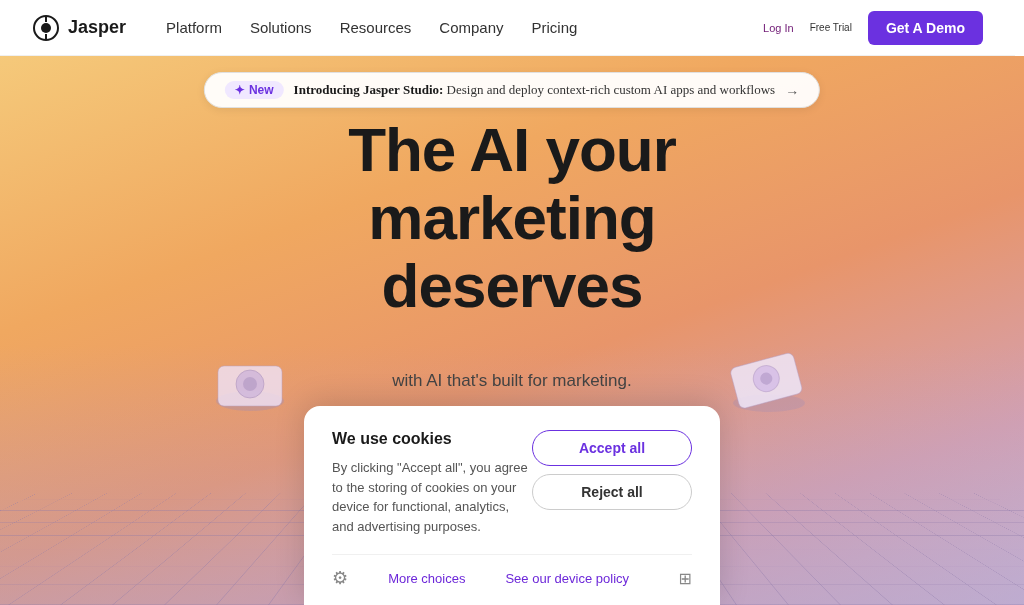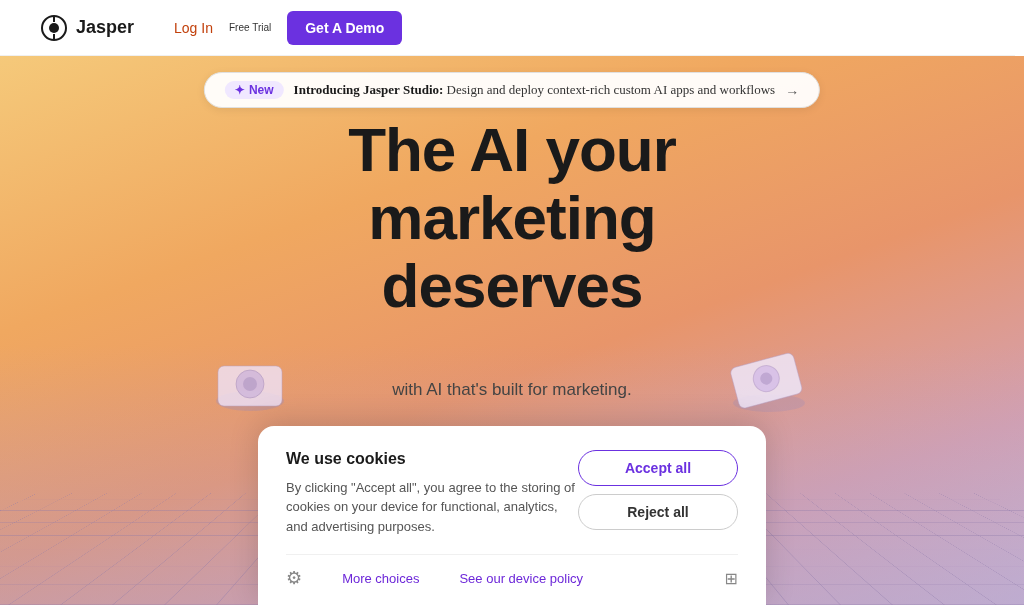--- a/index.html
+++ b/index.html
@@ -6,21 +6,21 @@
     body { width: 1024px; height: 605px; overflow: hidden; font-family: -apple-system, BlinkMacSystemFont, 'Segoe UI', sans-serif; position: relative; }
 
     
     .navbar {
       position: absolute;
       top: 0; left: 0; right: 9px;
       height: 56px;
       background: #fff;
       display: flex;
       align-items: center;
-      padding: 0 40px;
+      padding: 0 32px;
       z-index: 100;
       border-bottom: 1px solid #f0f0f0;
     }
     .logo {
       display: flex;
       align-items: center;
       gap: 8px;
       font-size: 18px;
       font-weight: 700;
       color: #1a1a1a;
@@ -40,22 +40,22 @@
       color: #333;
       text-decoration: none;
       font-weight: 400;
     }
     .nav-actions {
       display: flex;
       align-items: center;
       gap: 16px;
     }
     .btn-login {
-      font-size: 14px;
-      color: #c2410c;
+      font-size: 11px;
+      color: #701a75;
       background: none;
       border: none;
       cursor: pointer;
       font-weight: 500;
     }
     .btn-free-trial {
       font-size: 10px;
       color: #333;
       background: none;
       border: none;
@@ -163,21 +163,21 @@
       left: 50%;
       transform: translateX(-50%);
       text-align: center;
       z-index: 10;
     }
     .hero-title {
       font-size: 62px;
       font-weight: 800;
       color: #1a1a1a;
       line-height: 1.1;
-      margin-bottom: 28px;
+      margin-bottom: 19px;
       letter-spacing: -1px;
     }
     .hero-subtitle {
       font-size: 17px;
       color: #444;
       line-height: 1.6;
       margin-bottom: 32px;
     }
     .hero-buttons {
       display: flex;
@@ -222,21 +222,21 @@
       height: 80px;
       opacity: 0.9;
     }
 
     
     .cookie-banner {
       position: absolute;
       bottom: 0;
       left: 50%;
       transform: translateX(-50%);
-      width: 508px;
+      width: 416px;
       background: #fff;
       border-radius: 16px 16px 0 0;
       padding: 24px 28px 16px;
       box-shadow: 0 -4px 30px rgba(0,0,0,0.15);
       z-index: 200;
     }
     .cookie-title {
       font-size: 16px;
       font-weight: 700;
       color: #1a1a1a;
@@ -313,20 +313,27 @@
   <div class="logo">
     <svg class="logo-icon" viewBox="0 0 28 28" fill="none" xmlns="http://www.w3.org/2000/svg">
       <circle cx="14" cy="14" r="12" stroke="#1a1a1a" stroke-width="2" fill="none"></circle>
       <circle cx="14" cy="14" r="5" fill="#1a1a1a"></circle>
       <line x1="14" y1="2" x2="14" y2="8" stroke="#1a1a1a" stroke-width="2"></line>
       <line x1="14" y1="20" x2="14" y2="26" stroke="#1a1a1a" stroke-width="2"></line>
     </svg>
     <span>Jasper</span>
   </div>
 
+  <div class="nav-links">
+    <a class="nav-link">Platform</a>
+    <a class="nav-link">Solutions</a>
+    <a class="nav-link">Resources</a>
+    <a class="nav-link">Company</a>
+    <a class="nav-link">Pricing</a>
+  </div>
 
   <div class="nav-actions">
     <button class="btn-login">Log In</button>
     <button class="btn-free-trial">Free Trial</button>
     <button class="btn-get-demo">Get A Demo</button>
   </div>
 </nav>
 
 <div class="hero-bg">
   <div class="grid-floor"></div>

